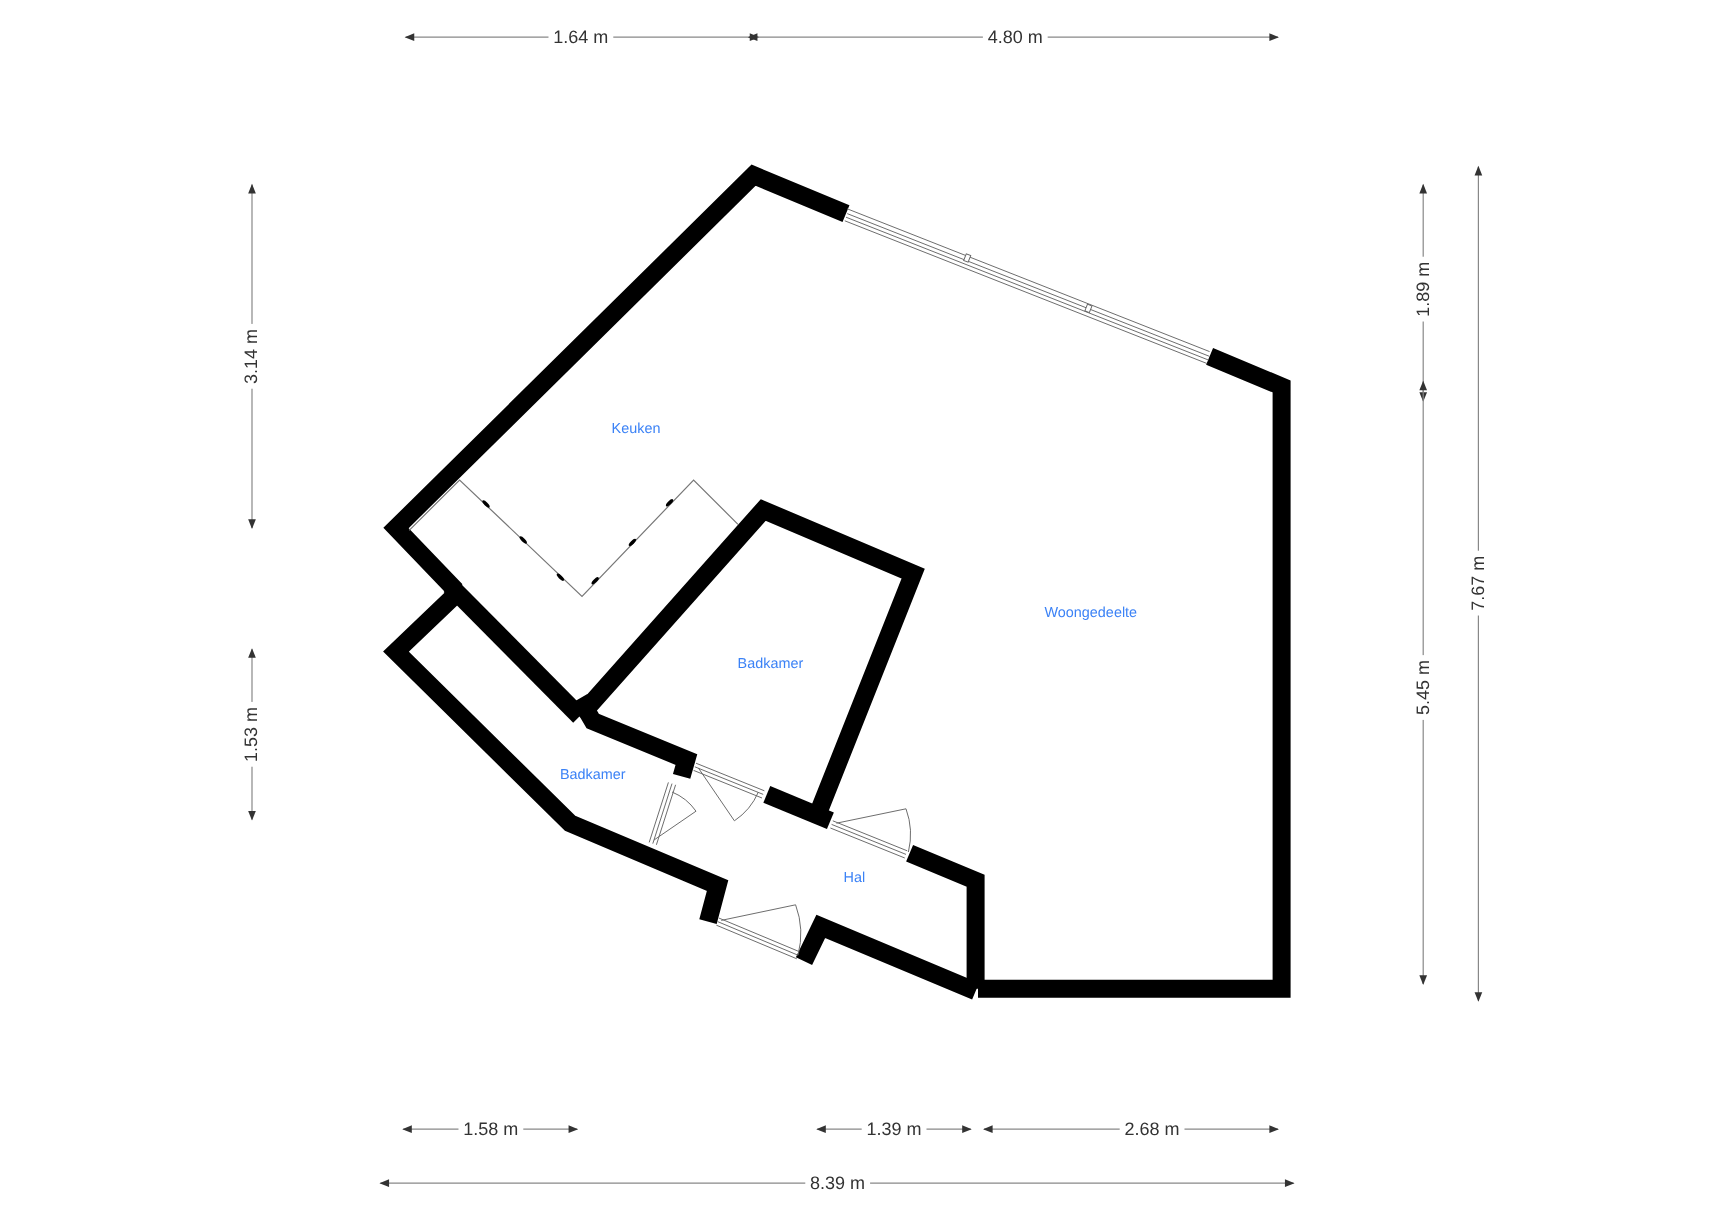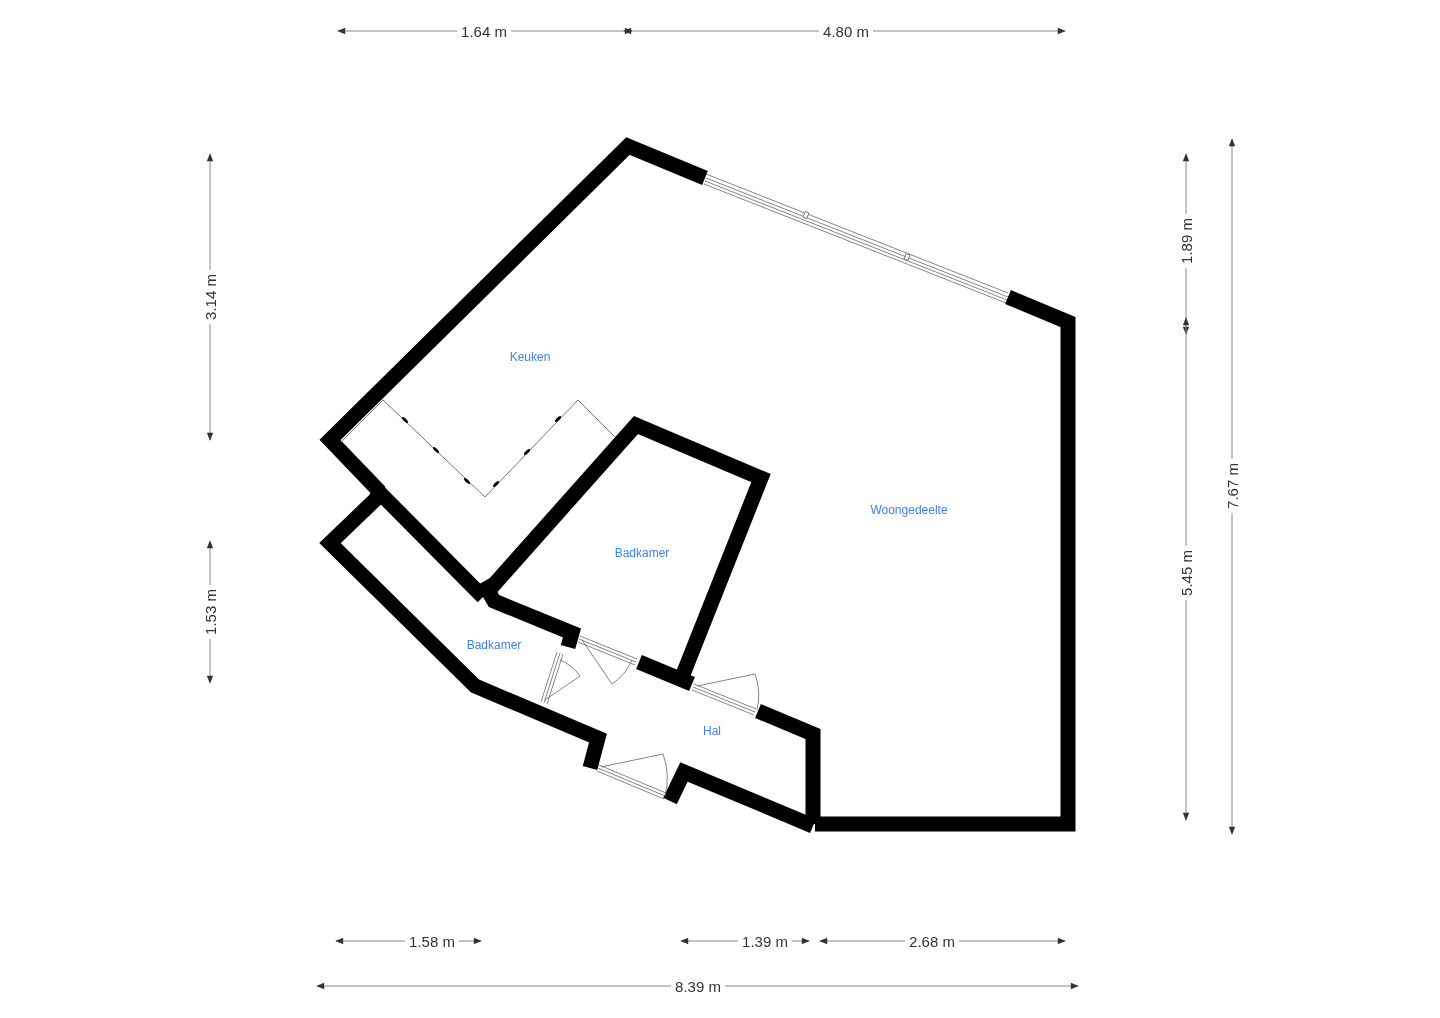--- a/index.html
+++ b/index.html
@@ -113,21 +113,21 @@
 </svg>
 
 <div class="room-label" style="left:530px;top:357px;">Keuken</div>
 <div class="room-label" style="left:909px;top:510px;">Woongedeelte</div>
 <div class="room-label" style="left:642px;top:553px;">Badkamer</div>
 <div class="room-label" style="left:494px;top:645px;">Badkamer</div>
 <div class="room-label" style="left:712px;top:731px;">Hal</div>
 
 <div class="dim-label" style="left:484px;top:31px;">1.64 m</div>
 <div class="dim-label" style="left:846px;top:31px;">4.80 m</div>
-<div class="dim-label" style="left:409px;top:941px;margin-left:23px;">1.58 m</div>
-<div class="dim-label" style="left:745px;top:941px;margin-left:20px;">1.39 m</div>
-<div class="dim-label" style="left:932px;top:941px;">2.68 m</div>
+<div class="dim-label" style="left:409px;top:941px;">1.58 m</div>
+<div class="dim-label" style="left:745px;top:941px;">1.39 m</div>
+<div class="dim-label" style="left:960px;top:941px;">2.68 m</div>
 <div class="dim-label" style="left:698px;top:986px;text-align:center;">8.39 m</div>
 <div class="dim-label vert" style="left:210px;top:297px;">3.14 m</div>
 <div class="dim-label vert" style="left:210px;top:612px;">1.53 m</div>
 <div class="dim-label vert" style="left:1186px;top:241px;">1.89 m</div>
 <div class="dim-label vert" style="left:1186px;top:573px;">5.45 m</div>
 <div class="dim-label vert" style="left:1232px;top:486px;">7.67 m</div>
 
 </body></html>

